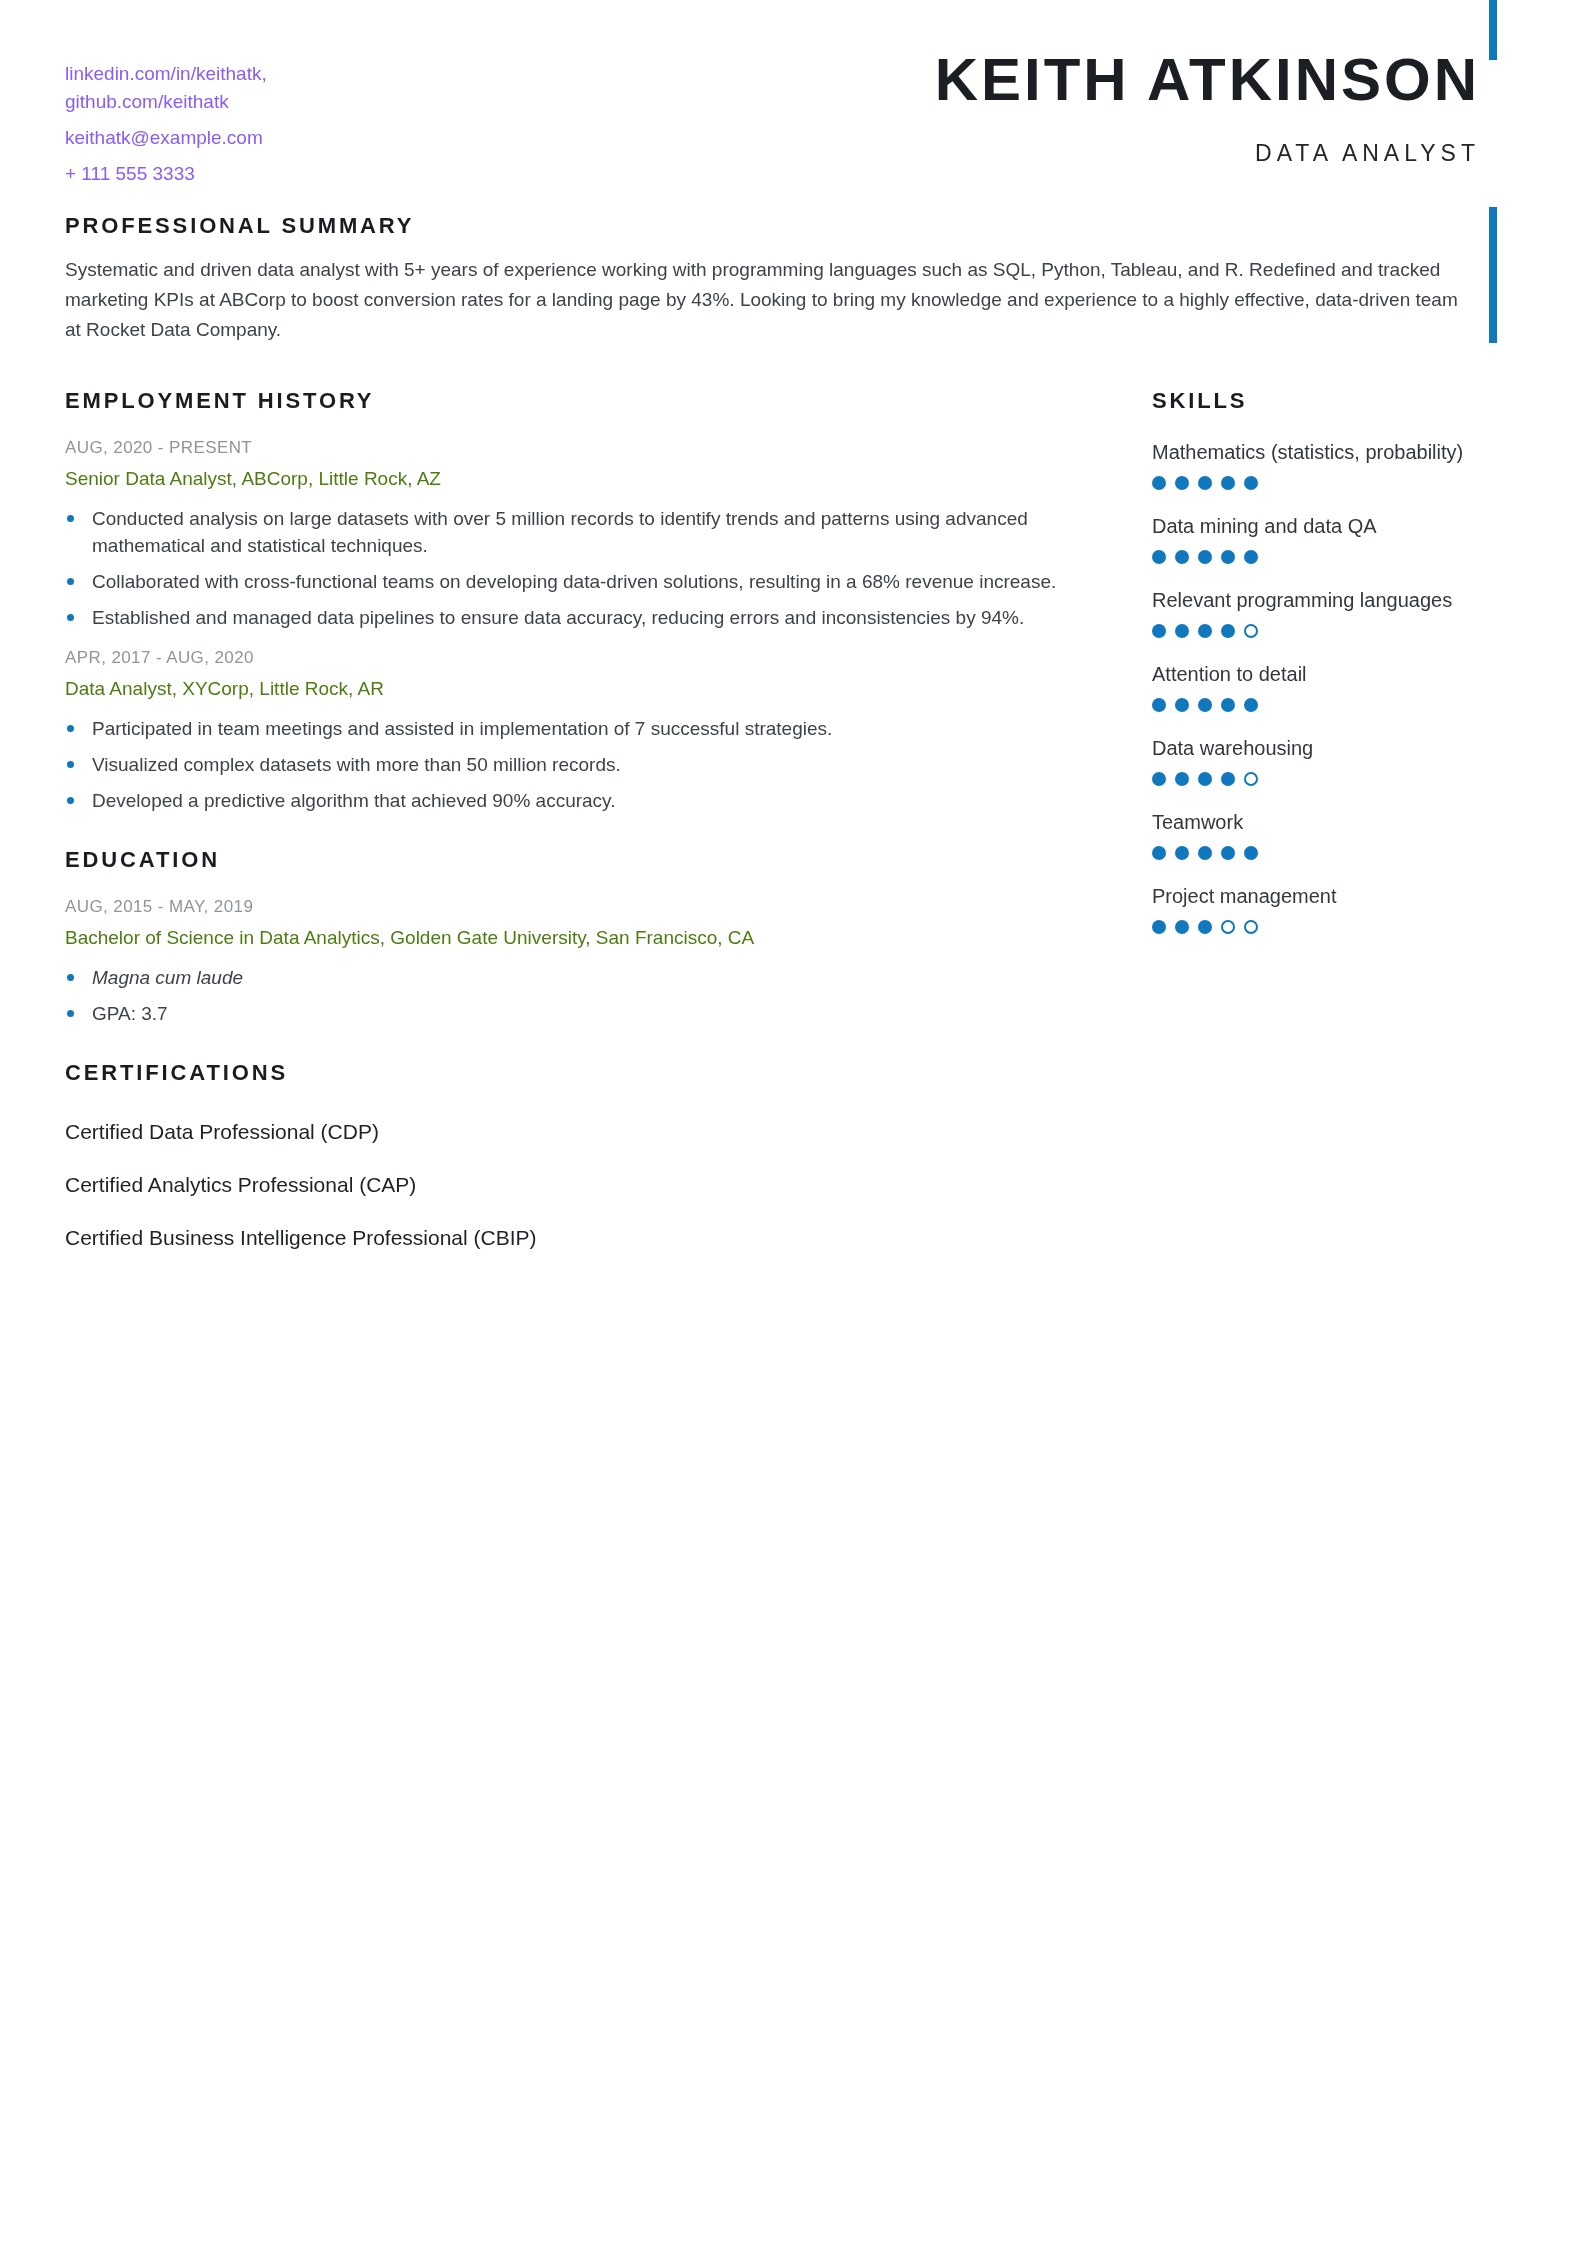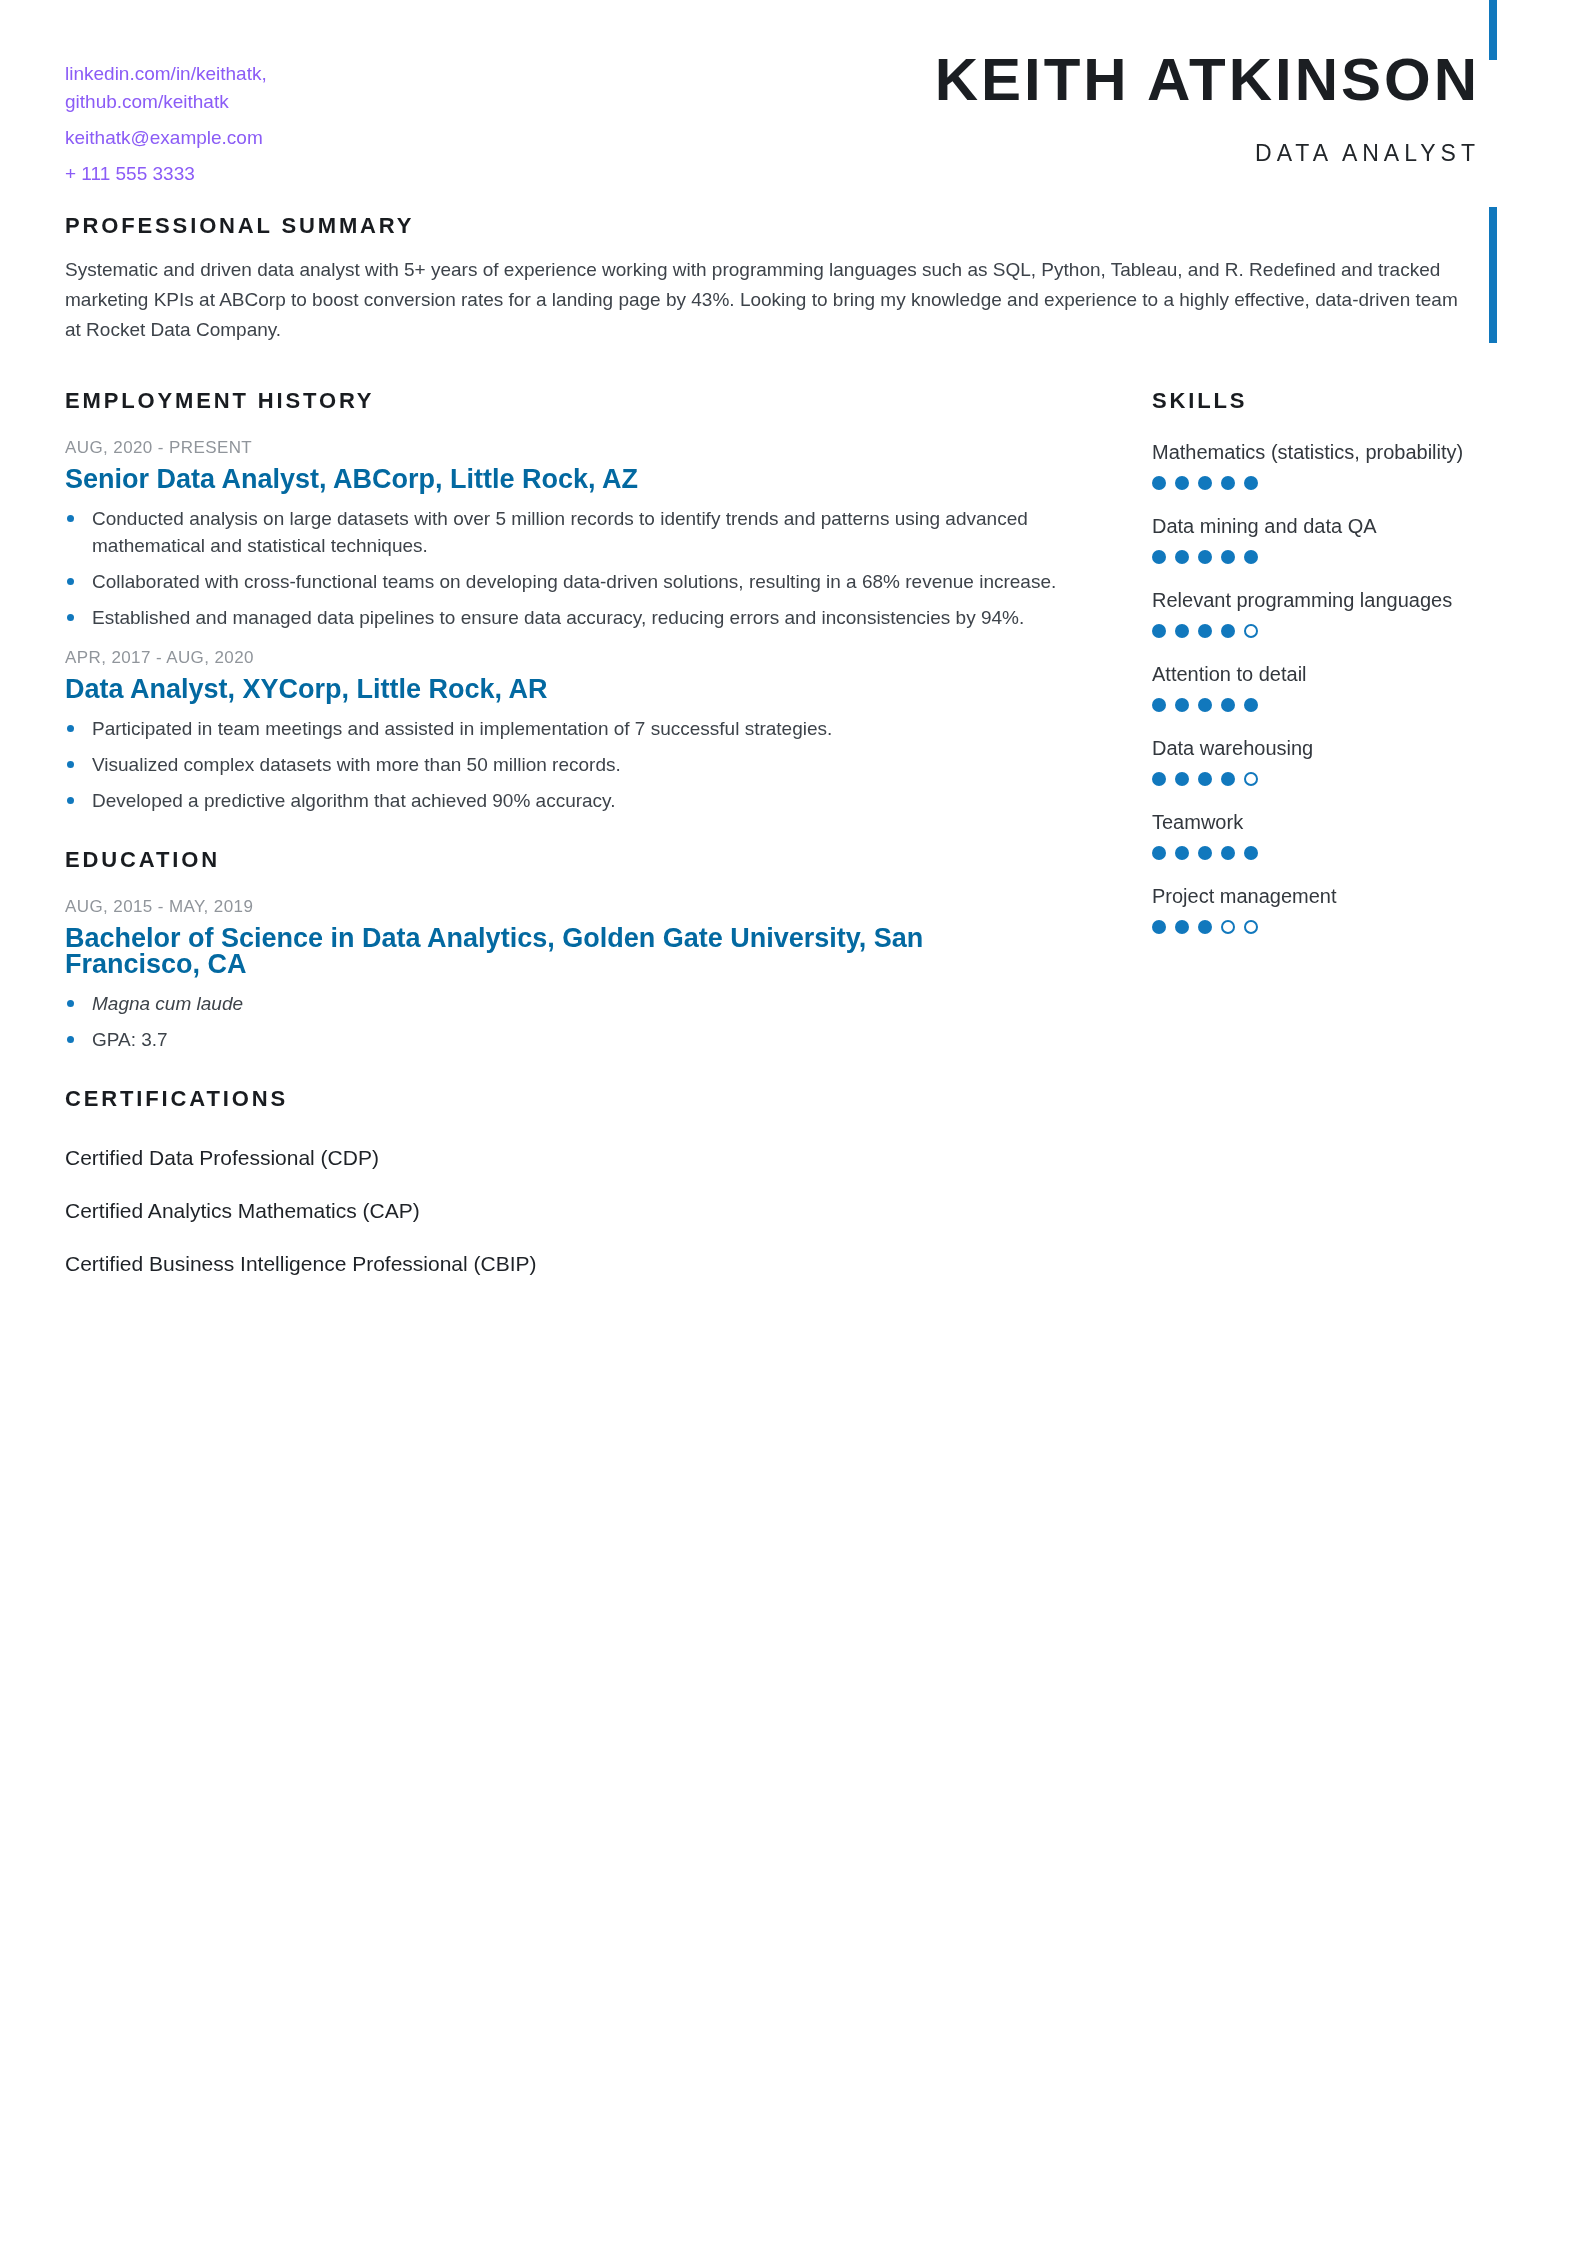--- a/index.html
+++ b/index.html
@@ -35,21 +35,21 @@
   
   .summary { position: absolute; left: 65px; top: 210px; width: 1406px; }
   .summary p { margin: 13px 0 0; font-size: 19px; line-height: 30px; color: #3d434a; }
 
   
   .col-left  { position: absolute; left: 65px;  top: 385px; width: 1000px; }
   .col-right { position: absolute; left: 1152px; top: 385px; width: 400px; }
   .col-left h2.section-h, .col-right h2.section-h { margin-bottom: 20px; }
 
   .job-date { font-size: 17px; line-height: 22px; color: #90959b; letter-spacing: 0.4px; margin: 0 0 7px; }
-  .job-title { font-size: 27px; line-height: 26px; font-weight: 700; color: #0369a1; margin: 0 0 13px; }
+  .job-title { font-size: 19px; line-height: 26px; font-weight: 400; color: #4d7c0f; margin: 0 0 13px; }
 
   ul.bullets { list-style: none; margin: 0; padding: 0; }
   ul.bullets li { position: relative; padding-left: 27px; font-size: 19px; line-height: 27px; color: #3d434a; margin-bottom: 9px; }
   ul.bullets li::before {
     content: ""; position: absolute; left: 2px; top: 10px;
     width: 7px; height: 7px; border-radius: 50%; background: var(--accent);
   }
   .job { margin-bottom: 16px; }
   .edu-section { margin-top: 30px; }
   .cert-section { margin-top: 30px; }
@@ -120,21 +120,21 @@
       <p class="job-title">Bachelor of Science in Data Analytics, Golden Gate University, San Francisco, CA</p>
       <ul class="bullets">
         <li class="italic">Magna cum laude</li>
         <li>GPA: 3.7</li>
       </ul>
     </section>
 
     <section class="cert-section">
       <h2 class="section-h" style="margin-bottom:30px;">CERTIFICATIONS</h2>
       <p class="cert-item">Certified Data Professional (CDP)</p>
-      <p class="cert-item">Certified Analytics Mathematics (CAP)</p>
+      <p class="cert-item">Certified Analytics Professional (CAP)</p>
       <p class="cert-item">Certified Business Intelligence Professional (CBIP)</p>
     </section>
 
   </div>
 
   <div class="col-right">
     <section>
       <h2 class="section-h">SKILLS</h2>
 
       <div class="skill">

